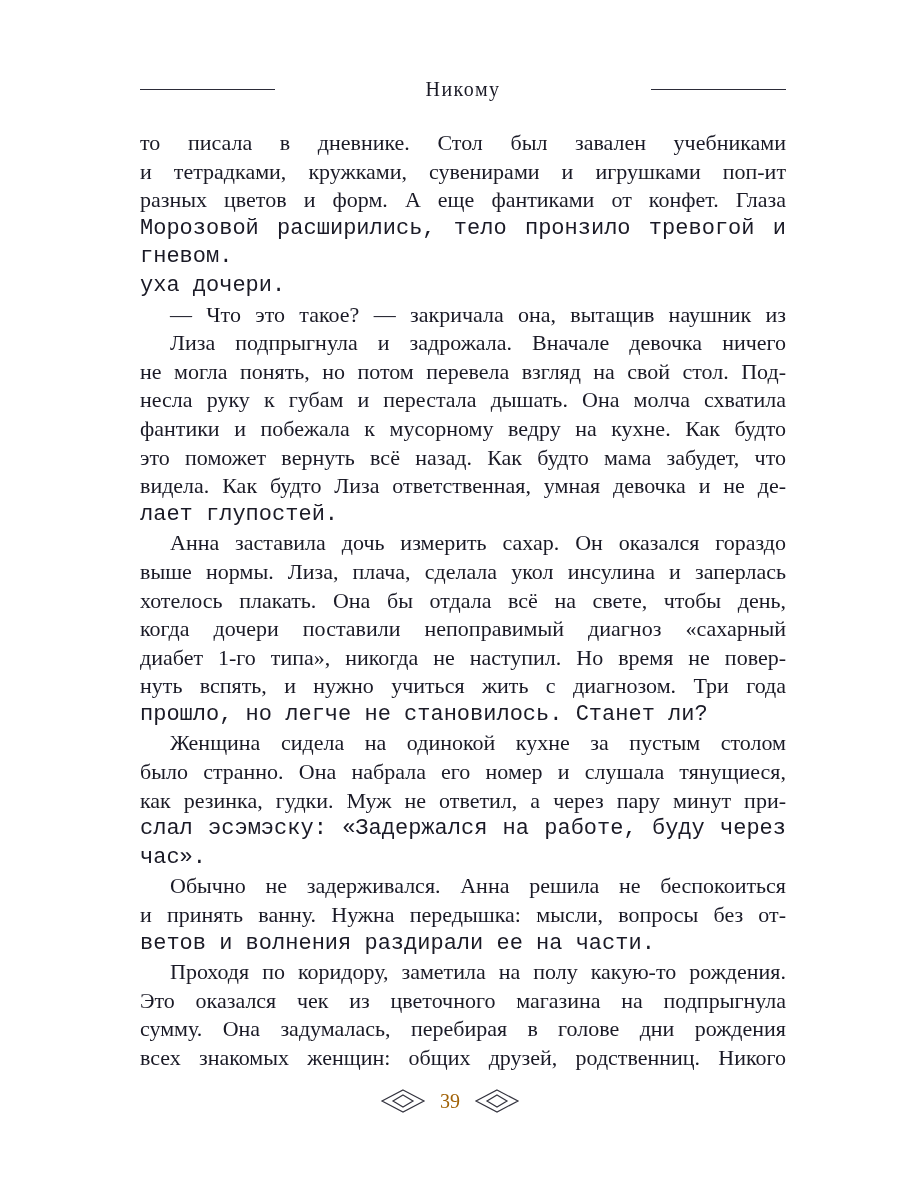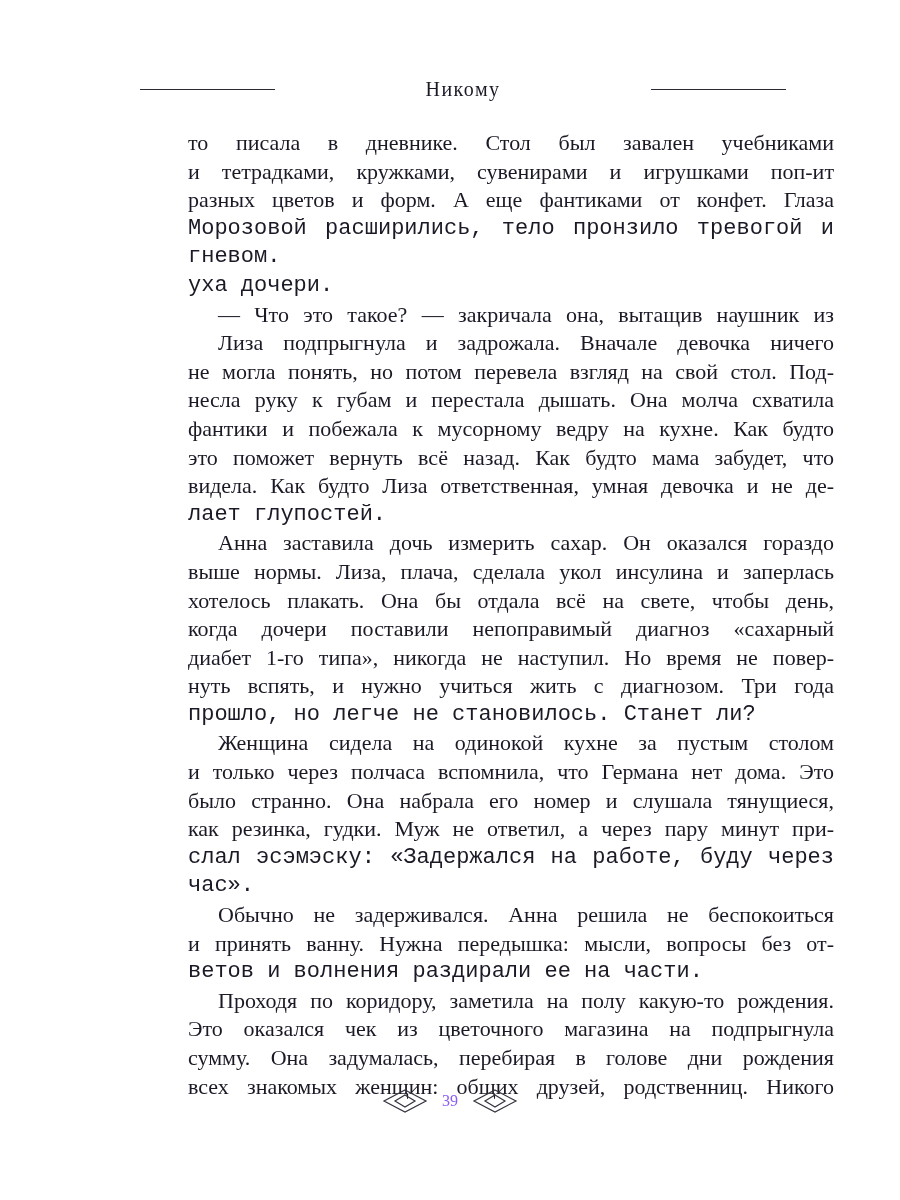--- a/index.html
+++ b/index.html
@@ -39,21 +39,20 @@
     white-space: nowrap;
   }
   
   .page-body {
     position: absolute;
     top: 129px;
     left: 140px;
     width: 646px;
     font-size: 22px;
     line-height: 28.6px;
-    margin-left: 48px;
   }
   .para {
     margin: 0;
     padding: 0;
   }
   .line {
     display: block;
     text-align: justify;
     text-align-last: justify;
     white-space: normal;
@@ -70,22 +69,22 @@
     position: absolute;
     top: 1088px;
     left: 0;
     width: 900px;
     display: flex;
     align-items: center;
     justify-content: center;
     gap: 12px;
   }
   .page-number {
-    font-size: 16px;
-    color: #8b5cf6;
+    font-size: 20px;
+    color: #a16207;
     line-height: 1;
     padding: 0 2px;
   }
   .ornament {
     display: block;
   }
   .ornament path, .ornament polygon {
     fill: none;
     stroke: #34343f;
     stroke-width: 1.2;
@@ -126,21 +125,20 @@
         <span class="line indent">Анна заставила дочь измерить сахар. Он оказался гораздо</span>
         <span class="line">выше нормы. Лиза, плача, сделала укол инсулина и заперлась</span>
         <span class="line">хотелось плакать. Она бы отдала всё на свете, чтобы день,</span>
         <span class="line">когда дочери поставили непоправимый диагноз «сахарный</span>
         <span class="line">диабет 1-го типа», никогда не наступил. Но время не повер-</span>
         <span class="line">нуть вспять, и нужно учиться жить с диагнозом. Три года</span>
         <span class="line para-end">прошло, но легче не становилось. Станет ли?</span>
       </p>
       <p class="para">
         <span class="line indent">Женщина сидела на одинокой кухне за пустым столом</span>
-        <span class="line">и только через полчаса вспомнила, что Германа нет дома. Это</span>
         <span class="line">было странно. Она набрала его номер и слушала тянущиеся,</span>
         <span class="line">как резинка, гудки. Муж не ответил, а через пару минут при-</span>
         <span class="line para-end">слал эсэмэску: «Задержался на работе, буду через час».</span>
       </p>
       <p class="para">
         <span class="line indent">Обычно не задерживался. Анна решила не беспокоиться</span>
         <span class="line">и принять ванну. Нужна передышка: мысли, вопросы без от-</span>
         <span class="line para-end">ветов и волнения раздирали ее на части.</span>
       </p>
       <p class="para">

